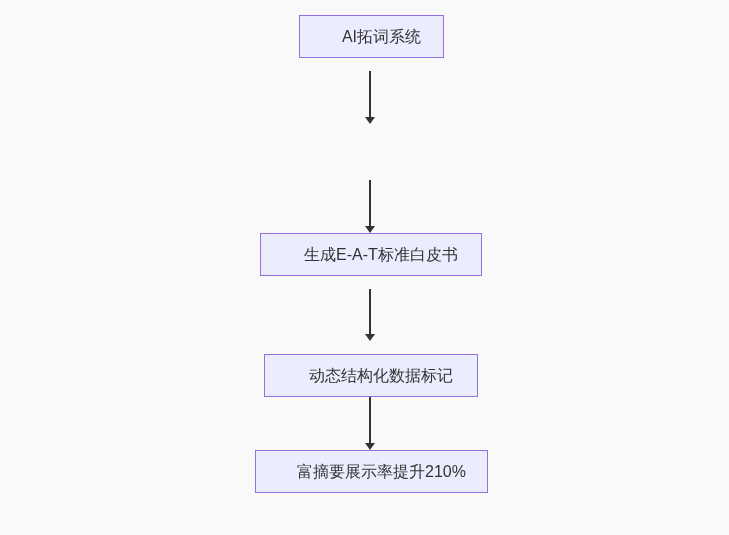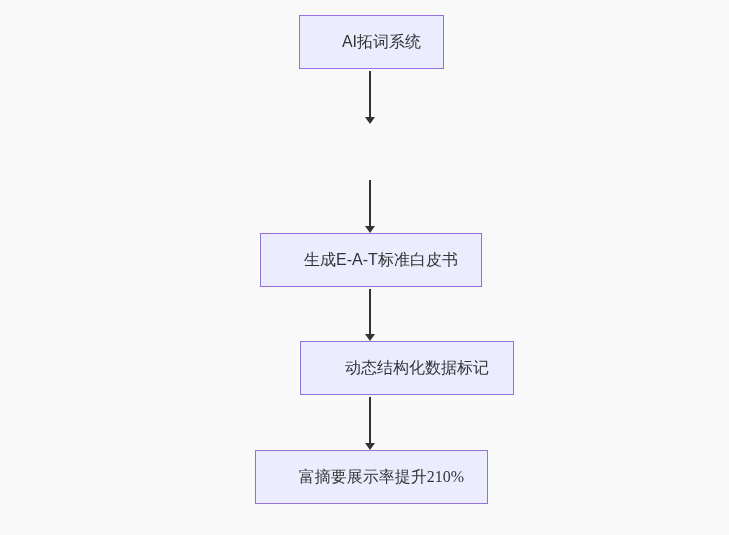--- a/index.html
+++ b/index.html
@@ -10,37 +10,37 @@
     position: relative;
     width: 729px;
     height: 535px;
     background: #f9f9f9;
     overflow: hidden;
     font-family: "Liberation Sans", "DejaVu Sans", sans-serif;
   }
   .flow-node {
     position: absolute;
     box-sizing: border-box;
-    height: 54px;
+    height: 43px;
     background: #ECECFF;
     border: 1.5px solid #9370DB;
     display: flex;
     align-items: center;
     justify-content: center;
     color: #333333;
     font-size: 16px;
     line-height: 1;
     white-space: nowrap;
     padding-left: 20px;
   }
   .node-a { left: 299px; top: 15px;  width: 145px; }
   .node-b { left: 273px; top: 124px; width: 195px; }
   .node-c { left: 260px; top: 233px; width: 222px; }
-  .node-d { left: 264px; top: 341px; width: 214px; margin-left: 36px; }
-  .node-e { left: 255px; top: 450px; width: 233px; font-family: Liberation Serif, serif; }
+  .node-d { left: 264px; top: 354px; width: 214px; }
+  .node-e { left: 255px; top: 450px; width: 233px; }
 
   .edge-line {
     position: absolute;
     left: 370px;
     width: 2px;
     margin-left: -1px;
     background: #333333;
   }
   .line-1 { top: 71px;  height: 46px; }
   .line-2 { top: 180px; height: 46px; }

